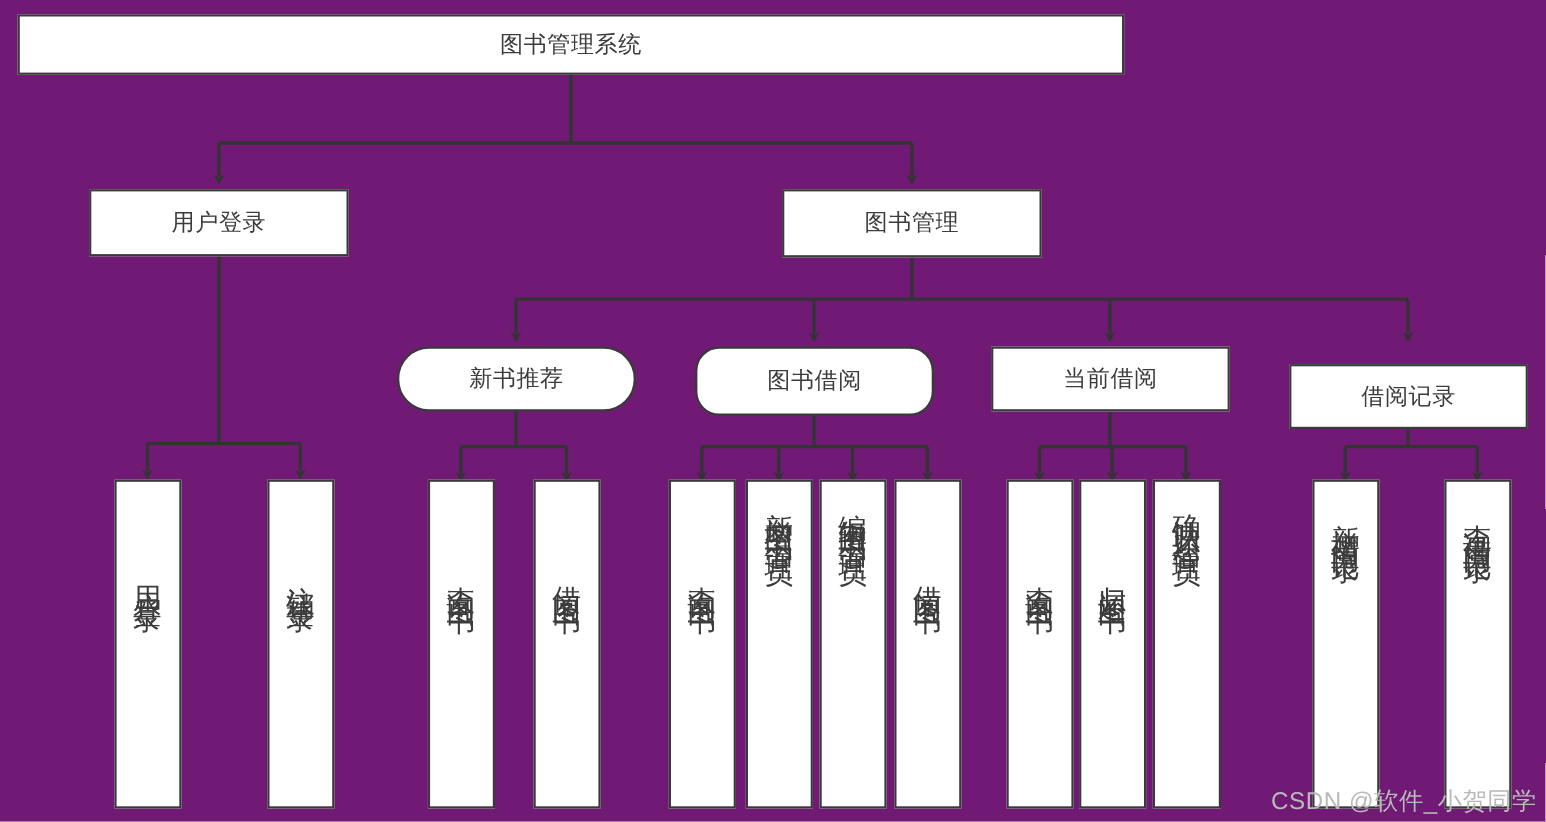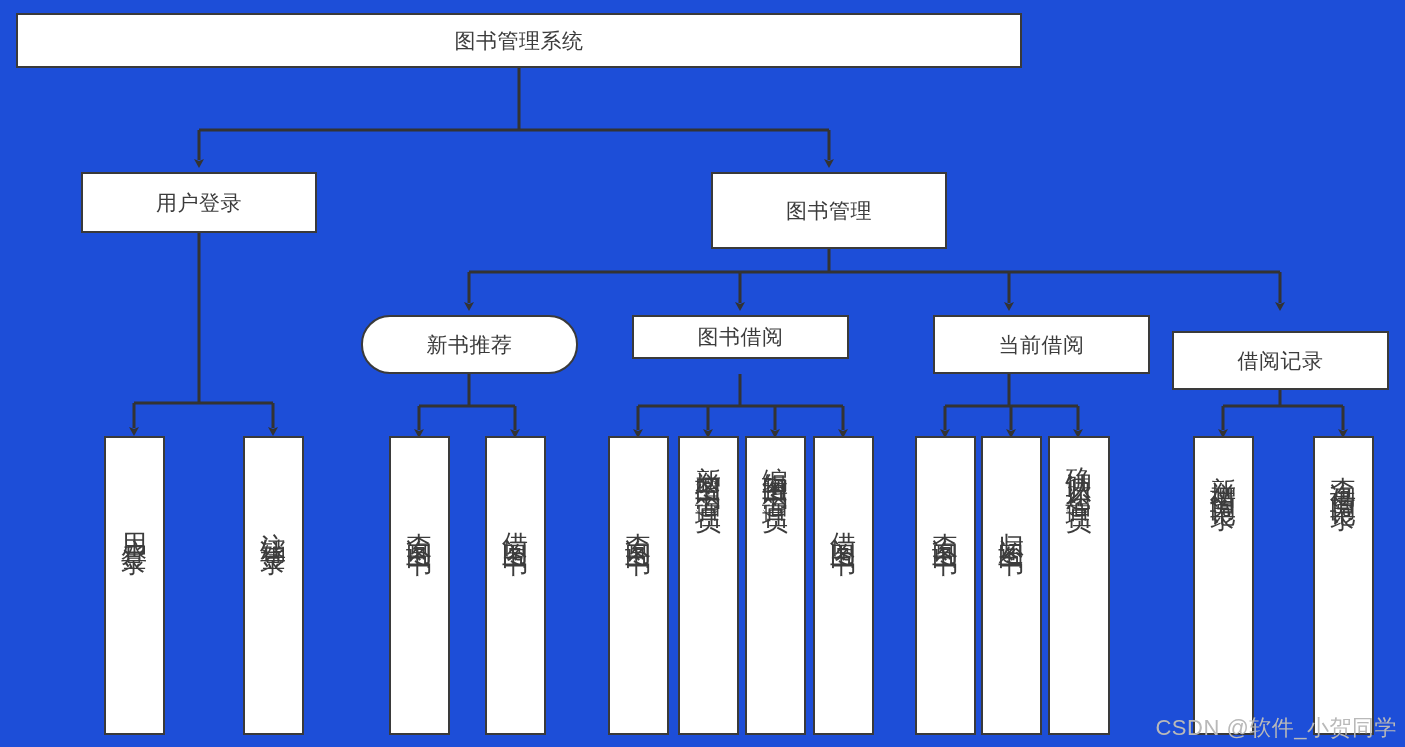--- a/index.html
+++ b/index.html
@@ -7,21 +7,21 @@
     padding: 0;
     background: #ffffff;
   }
   body {
     font-family: "Liberation Sans", "DejaVu Sans", sans-serif;
   }
   #diagram-root {
     position: relative;
     width: 1405px;
     height: 747px;
-    background: #1d4ed8;
+    background: #701a75;
     overflow: hidden;
   }
   #wires {
     position: absolute;
     left: 0;
     top: 0;
     width: 1405px;
     height: 747px;
     pointer-events: none;
   }
@@ -135,31 +135,31 @@
     </g>
   </svg>
 
   <div class="node horiz" style="left:16px; top:13px; width:1006px; height:55px;">
     <span class="node-label">图书管理系统</span>
   </div>
 
   <div class="node horiz" style="left:81px; top:172px; width:236px; height:61px;">
     <span class="node-label">用户登录</span>
   </div>
-  <div class="node horiz" style="left:711px; top:172px; width:236px; height:77px;">
+  <div class="node horiz" style="left:711px; top:172px; width:236px; height:62px;">
     <span class="node-label">图书管理</span>
   </div>
 
   <div class="node horiz" style="left:361px; top:315px; width:217px; height:59px;border-radius:29px;">
     <span class="node-label">新书推荐</span>
   </div>
-  <div class="node horiz" style="left:632px; top:315px; width:217px; height:44px;">
+  <div class="node horiz" style="left:632px; top:315px; width:217px; height:63px;border-radius:22px;">
     <span class="node-label">图书借阅</span>
   </div>
-  <div class="node horiz" style="left:901px; top:315px; width:217px; height:59px;margin-left:32px;">
+  <div class="node horiz" style="left:901px; top:315px; width:217px; height:59px;">
     <span class="node-label">当前借阅</span>
   </div>
   <div class="node horiz" style="left:1172px; top:315px; width:217px; height:59px;margin-top:16px;">
     <span class="node-label">借阅记录</span>
   </div>
 
   <div class="node vert mid" style="left:104px; top:436px; width:61px; height:299px;">
     <span class="node-label">用户登录</span>
   </div>
   <div class="node vert mid" style="left:243px; top:436px; width:61px; height:299px;">

